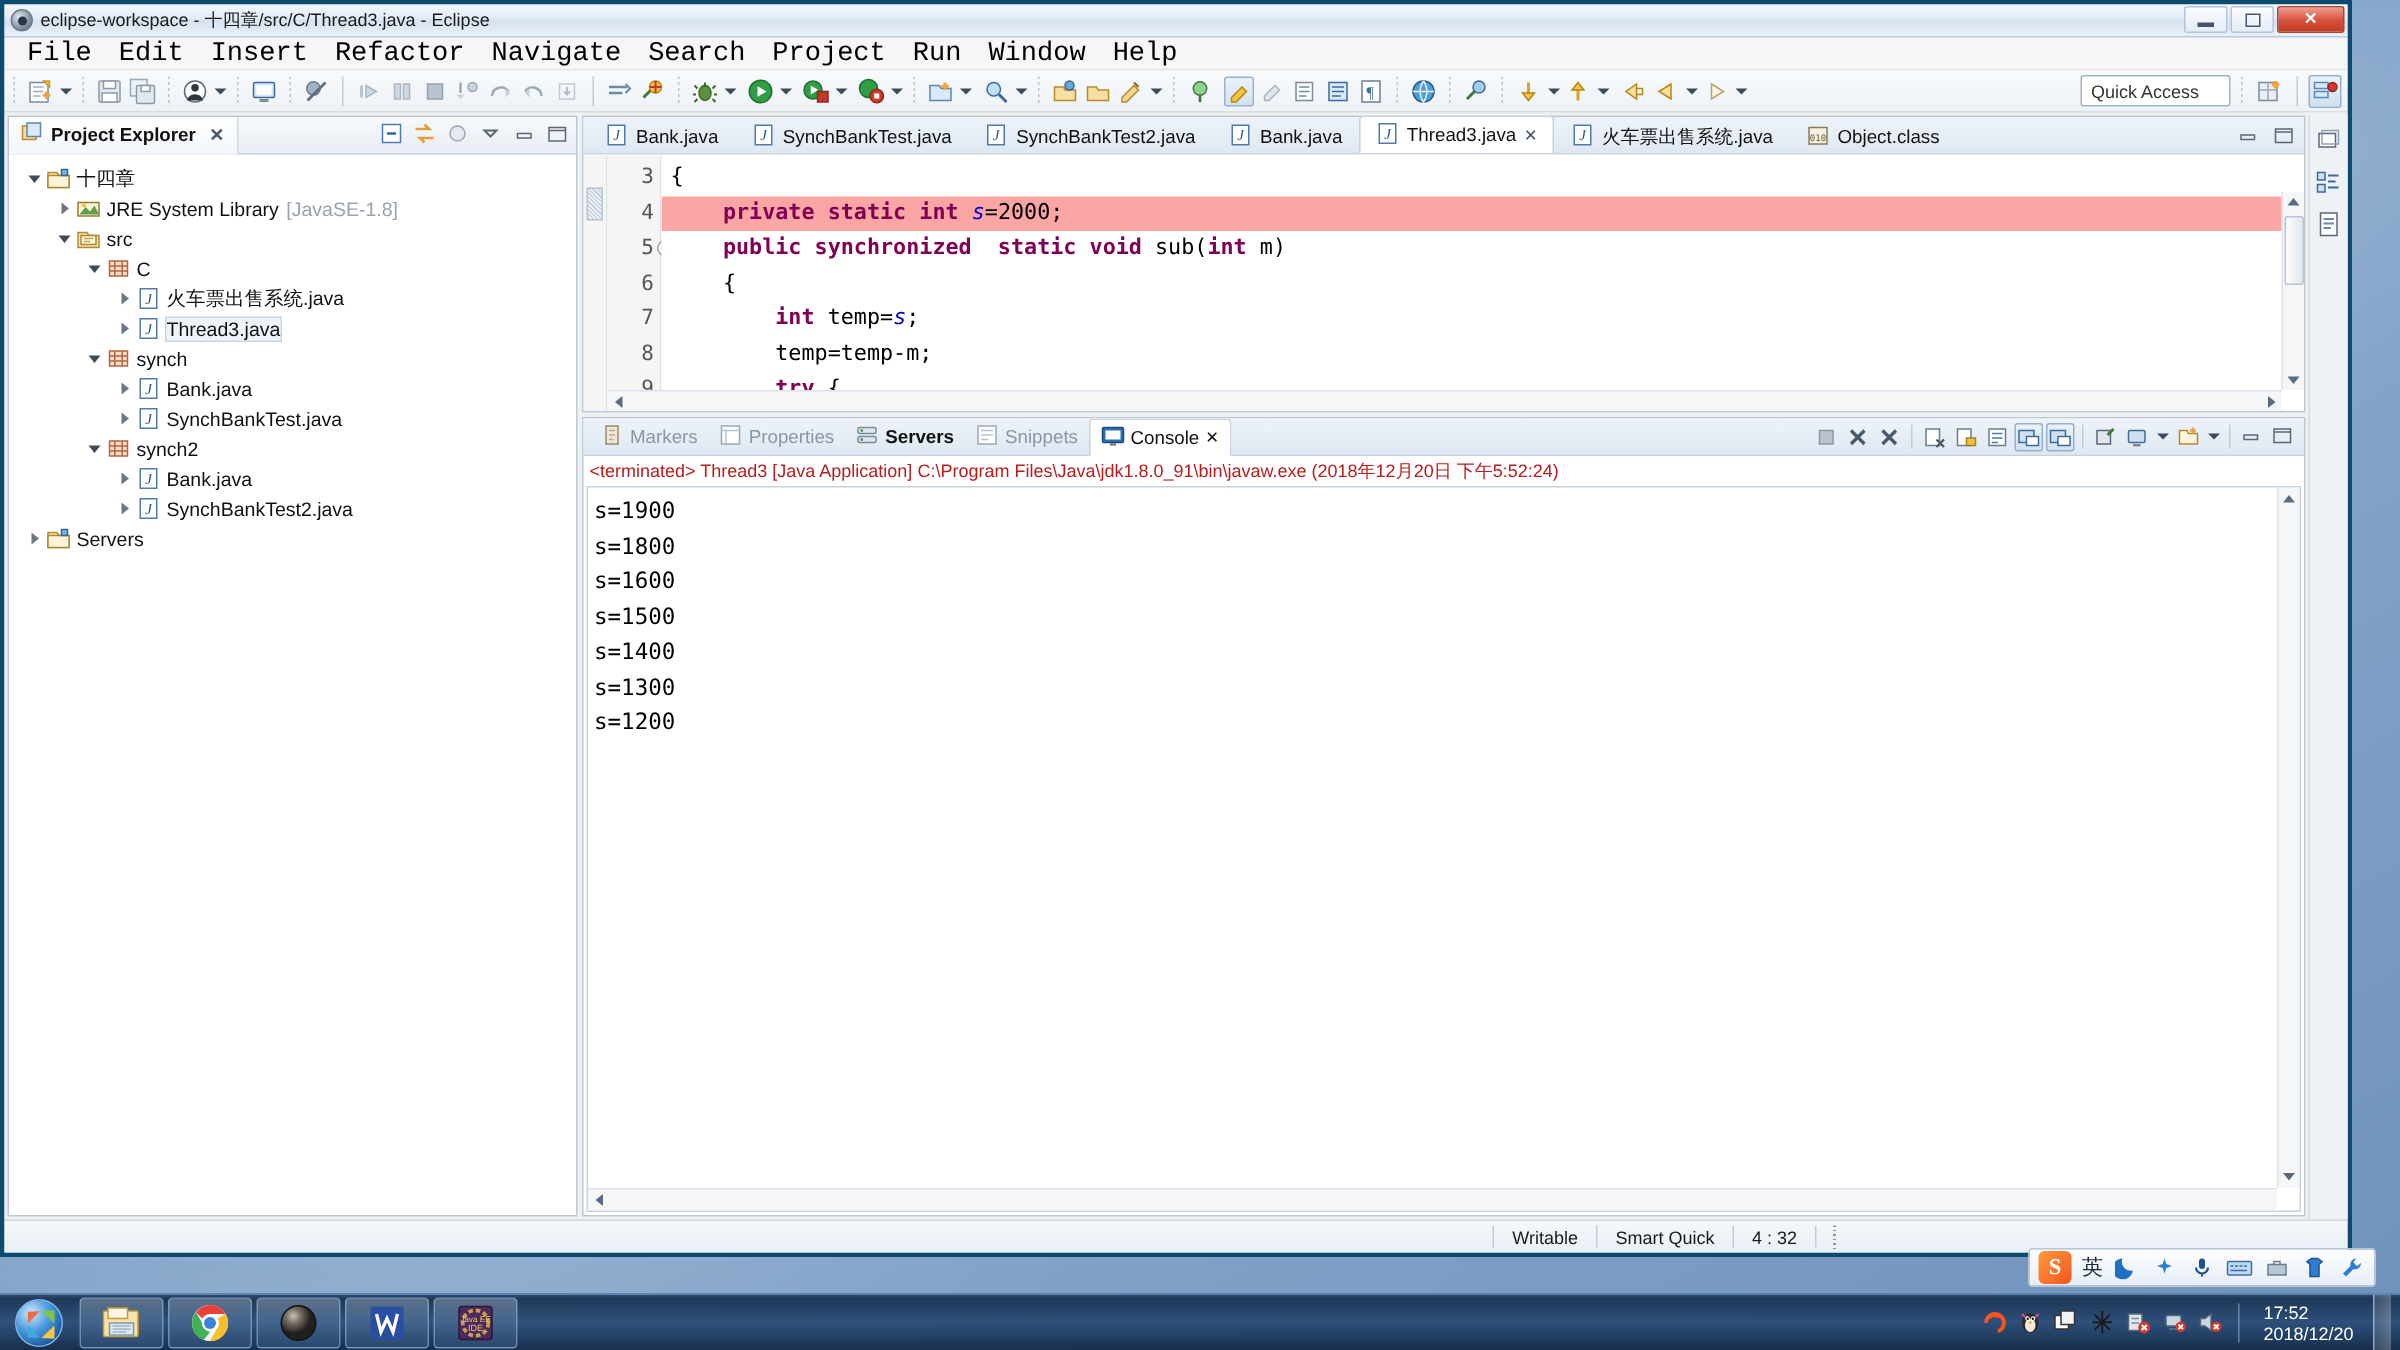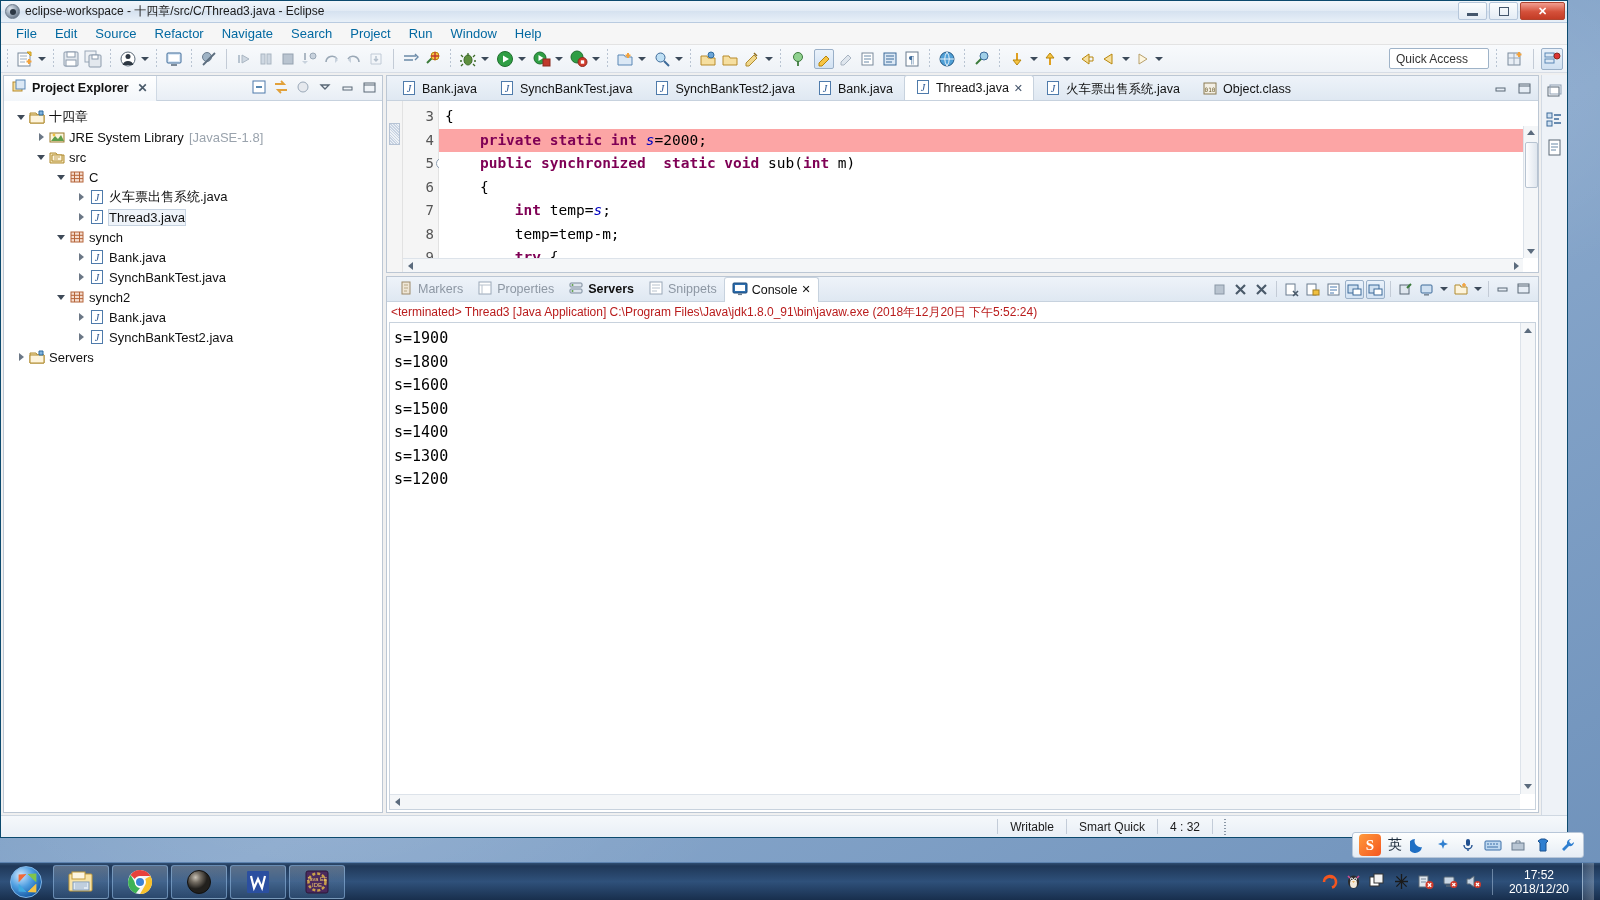--- a/index.html
+++ b/index.html
@@ -21,21 +21,21 @@
     content:""; position:absolute; inset:0;
     background:
       radial-gradient(ellipse 700px 300px at 78% 12%, rgba(255,255,255,.16), rgba(255,255,255,0) 70%),
       radial-gradient(ellipse 600px 260px at 20% 88%, rgba(255,255,255,.10), rgba(255,255,255,0) 70%);
   }
 
   
   #eclipse-window {
     position:absolute; left:0; top:0; width:1568px; height:838px;
     background:#f0f0f0;
-    border:1px solid #0c4a6e;
+    border:3px solid #0c4a6e;
     display:flex; flex-direction:column;
   }
 
   
   .titlebar{
     height:22px; flex:0 0 22px;
     background:linear-gradient(to bottom,#f2f6fb 0%, #e2ebf5 45%, #d6e2f0 50%, #e8f0f8 100%);
     border-bottom:1px solid #b9cbe0;
     display:flex; align-items:center; position:relative;
     padding-left:4px;
@@ -67,21 +67,21 @@
   }
   .wb-min{ display:block; width:11px;height:3px;background:#44566c; margin-top:6px;}
   .wb-max{ display:block; width:10px;height:9px;border:1.5px solid #44566c;}
 
   
   .menubar{
     height:22px; flex:0 0 22px; display:flex; align-items:center;
     background:#f6f6f6; border-bottom:1px solid #e3e3e3;
     padding-left:6px;
   }
-  .menu-item{ padding:2px 9px; font-size:13px; color:#0369a1; cursor:default;}
+  .menu-item{ padding:2px 9px; font-size:18px; color:#000000; cursor:default;font-family:Liberation Mono, monospace;}
 
   
   .toolbar{
     height:28px; flex:0 0 28px; display:flex; align-items:center;
     background:linear-gradient(to bottom,#f8fafc,#eef2f7);
     border-bottom:1px solid #d7dde6; padding-left:2px; position:relative;
   }
   .tb-group{ display:flex; align-items:center; padding:0 2px;}
   .tb-sep{ width:1px;height:20px;margin:0 4px;
     background:repeating-linear-gradient(to bottom,#b9c4d2 0 2px, transparent 2px 4px);}
@@ -283,21 +283,21 @@
     transform:perspective(30px) rotateY(-10deg);
   }
   .tb-item{
     width:56px;height:34px; margin-left:3px;
     border:1px solid rgba(150,190,230,.55); border-radius:3px;
     background:linear-gradient(to bottom, rgba(235,243,252,.30), rgba(150,186,226,.18) 50%, rgba(90,135,185,.26));
     display:flex;align-items:center;justify-content:center;
   }
   .tray{ margin-left:auto; display:flex; align-items:center; gap:7px; padding-right:6px;}
   .tray-ico{ width:17px;height:17px; display:flex;align-items:center;justify-content:center;}
-  .clock{ color:#fff; font-size:12px; line-height:14px; text-align:center; padding:0 6px; }
+  .clock{ color:#fff; font-size:12px; line-height:14px; text-align:left; padding:0 6px; }
   .tray-divider{ width:1px;height:26px;background:rgba(190,215,240,.45); margin:0 3px;}
   .show-desktop{ width:12px;height:38px; background:linear-gradient(to right, rgba(255,255,255,.12), rgba(255,255,255,.25)); border-left:1px solid rgba(200,225,250,.5);}
 
   
   #ime-bar{
     position:absolute; right:16px; bottom:42px;
     height:26px; display:flex; align-items:center; gap:7px;
     padding:0 6px;
     background:linear-gradient(to bottom,#fdfefe,#e6edf5);
     border:1px solid #b7c6d8; border-radius:3px;
@@ -328,21 +328,21 @@
       <div class="win-btn">
           <i class="wb-max"></i>
         </div>
       <div class="win-btn close">✕</div>
     </div>
   </div>
 
   <div class="menubar">
     <div class="menu-item">File</div>
     <div class="menu-item">Edit</div>
-    <div class="menu-item">Source</div>
+    <div class="menu-item">Insert</div>
     <div class="menu-item">Refactor</div>
     <div class="menu-item">Navigate</div>
     <div class="menu-item">Search</div>
     <div class="menu-item">Project</div>
     <div class="menu-item">Run</div>
     <div class="menu-item">Window</div>
     <div class="menu-item">Help</div>
   </div>
 
   <div class="toolbar">

